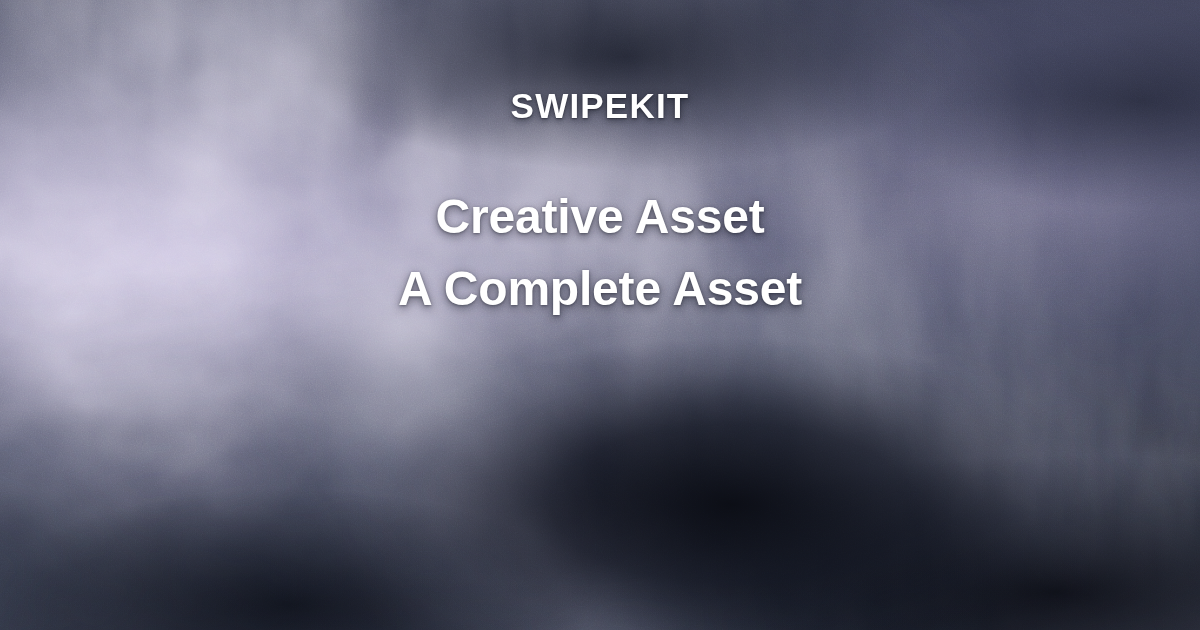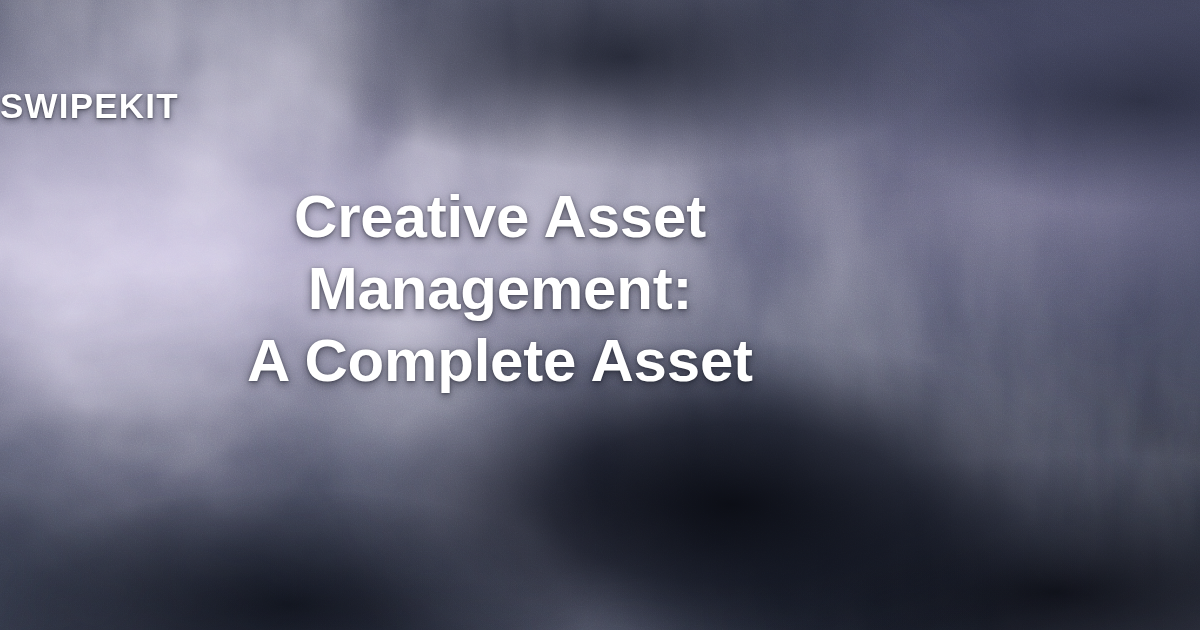--- a/index.html
+++ b/index.html
@@ -132,41 +132,42 @@
 
   
   .grain { opacity: 0.20; mix-blend-mode: overlay; }
 
   
   #content {
     position: absolute;
     inset: 0;
     display: flex;
     flex-direction: column;
+    align-items: center;
     z-index: 5;
   }
 
   #brand-logo {
     margin-top: 88px;
     font-size: 35px;
     font-weight: 700;
     letter-spacing: 1.2px;
     color: #ffffff;
     line-height: 1;
     text-shadow: 0 2px 7px rgba(10,12,22,0.55),
                  0 1px 2px rgba(10,12,22,0.45);
     white-space: nowrap;
   }
 
   #page-title {
     margin-top: 58px;
     width: 1000px;
     text-align: center;
     color: #ffffff;
-    font-size: 60px;
+    font-size: 48px;
     font-weight: 800;
     line-height: 72px;
     letter-spacing: -0.2px;
     text-shadow: 0 3px 10px rgba(8,10,20,0.50),
                  0 1px 3px rgba(8,10,20,0.40);
   }
   #page-title .tl { display: block; }
 </style>
 </head>
 <body>
@@ -260,18 +261,17 @@
   <svg class="bg-layer grain" width="1200" height="630">
     <rect width="1200" height="630" filter="url(#fbmGrain)"></rect>
   </svg>
 
   <div id="content">
 
     <div id="brand-logo">SWIPEKIT</div>
 
     <h1 id="page-title">
       <span class="tl">Creative Asset</span>
-      <span class="tl">Management:</span>
       <span class="tl">A Complete Asset</span>
     </h1>
 
   </div>
 </div>
 
 </body></html>

